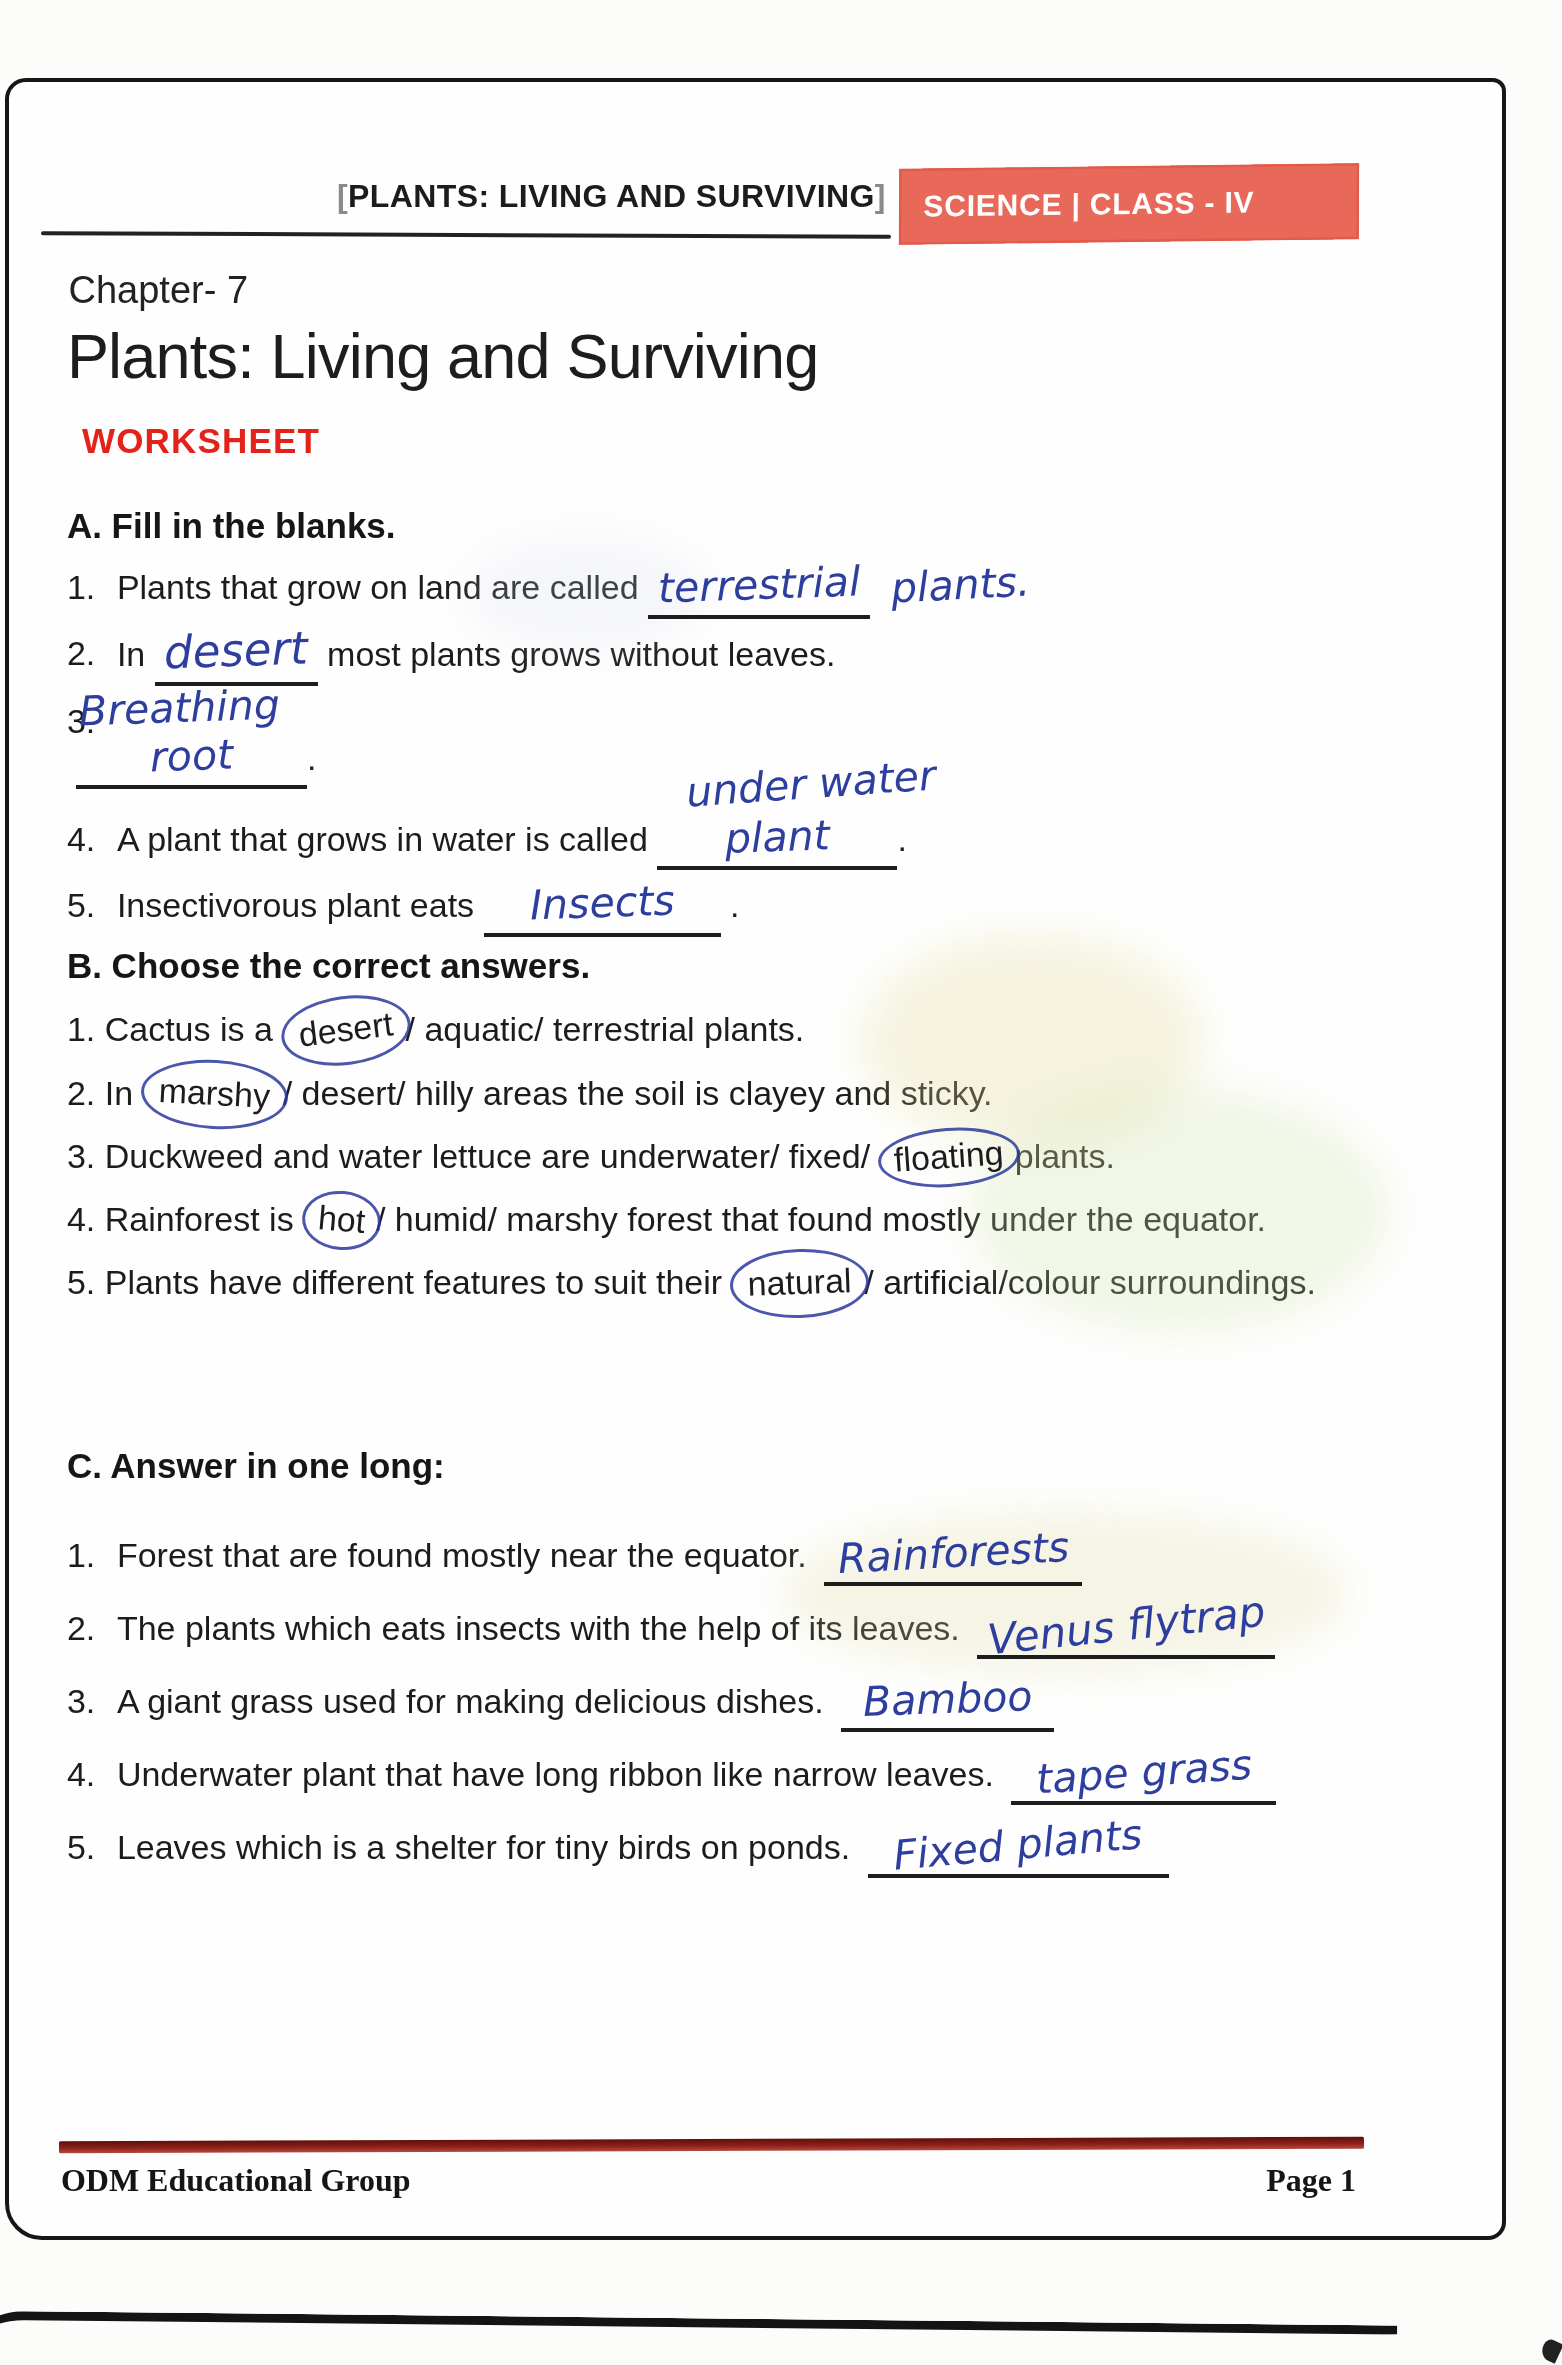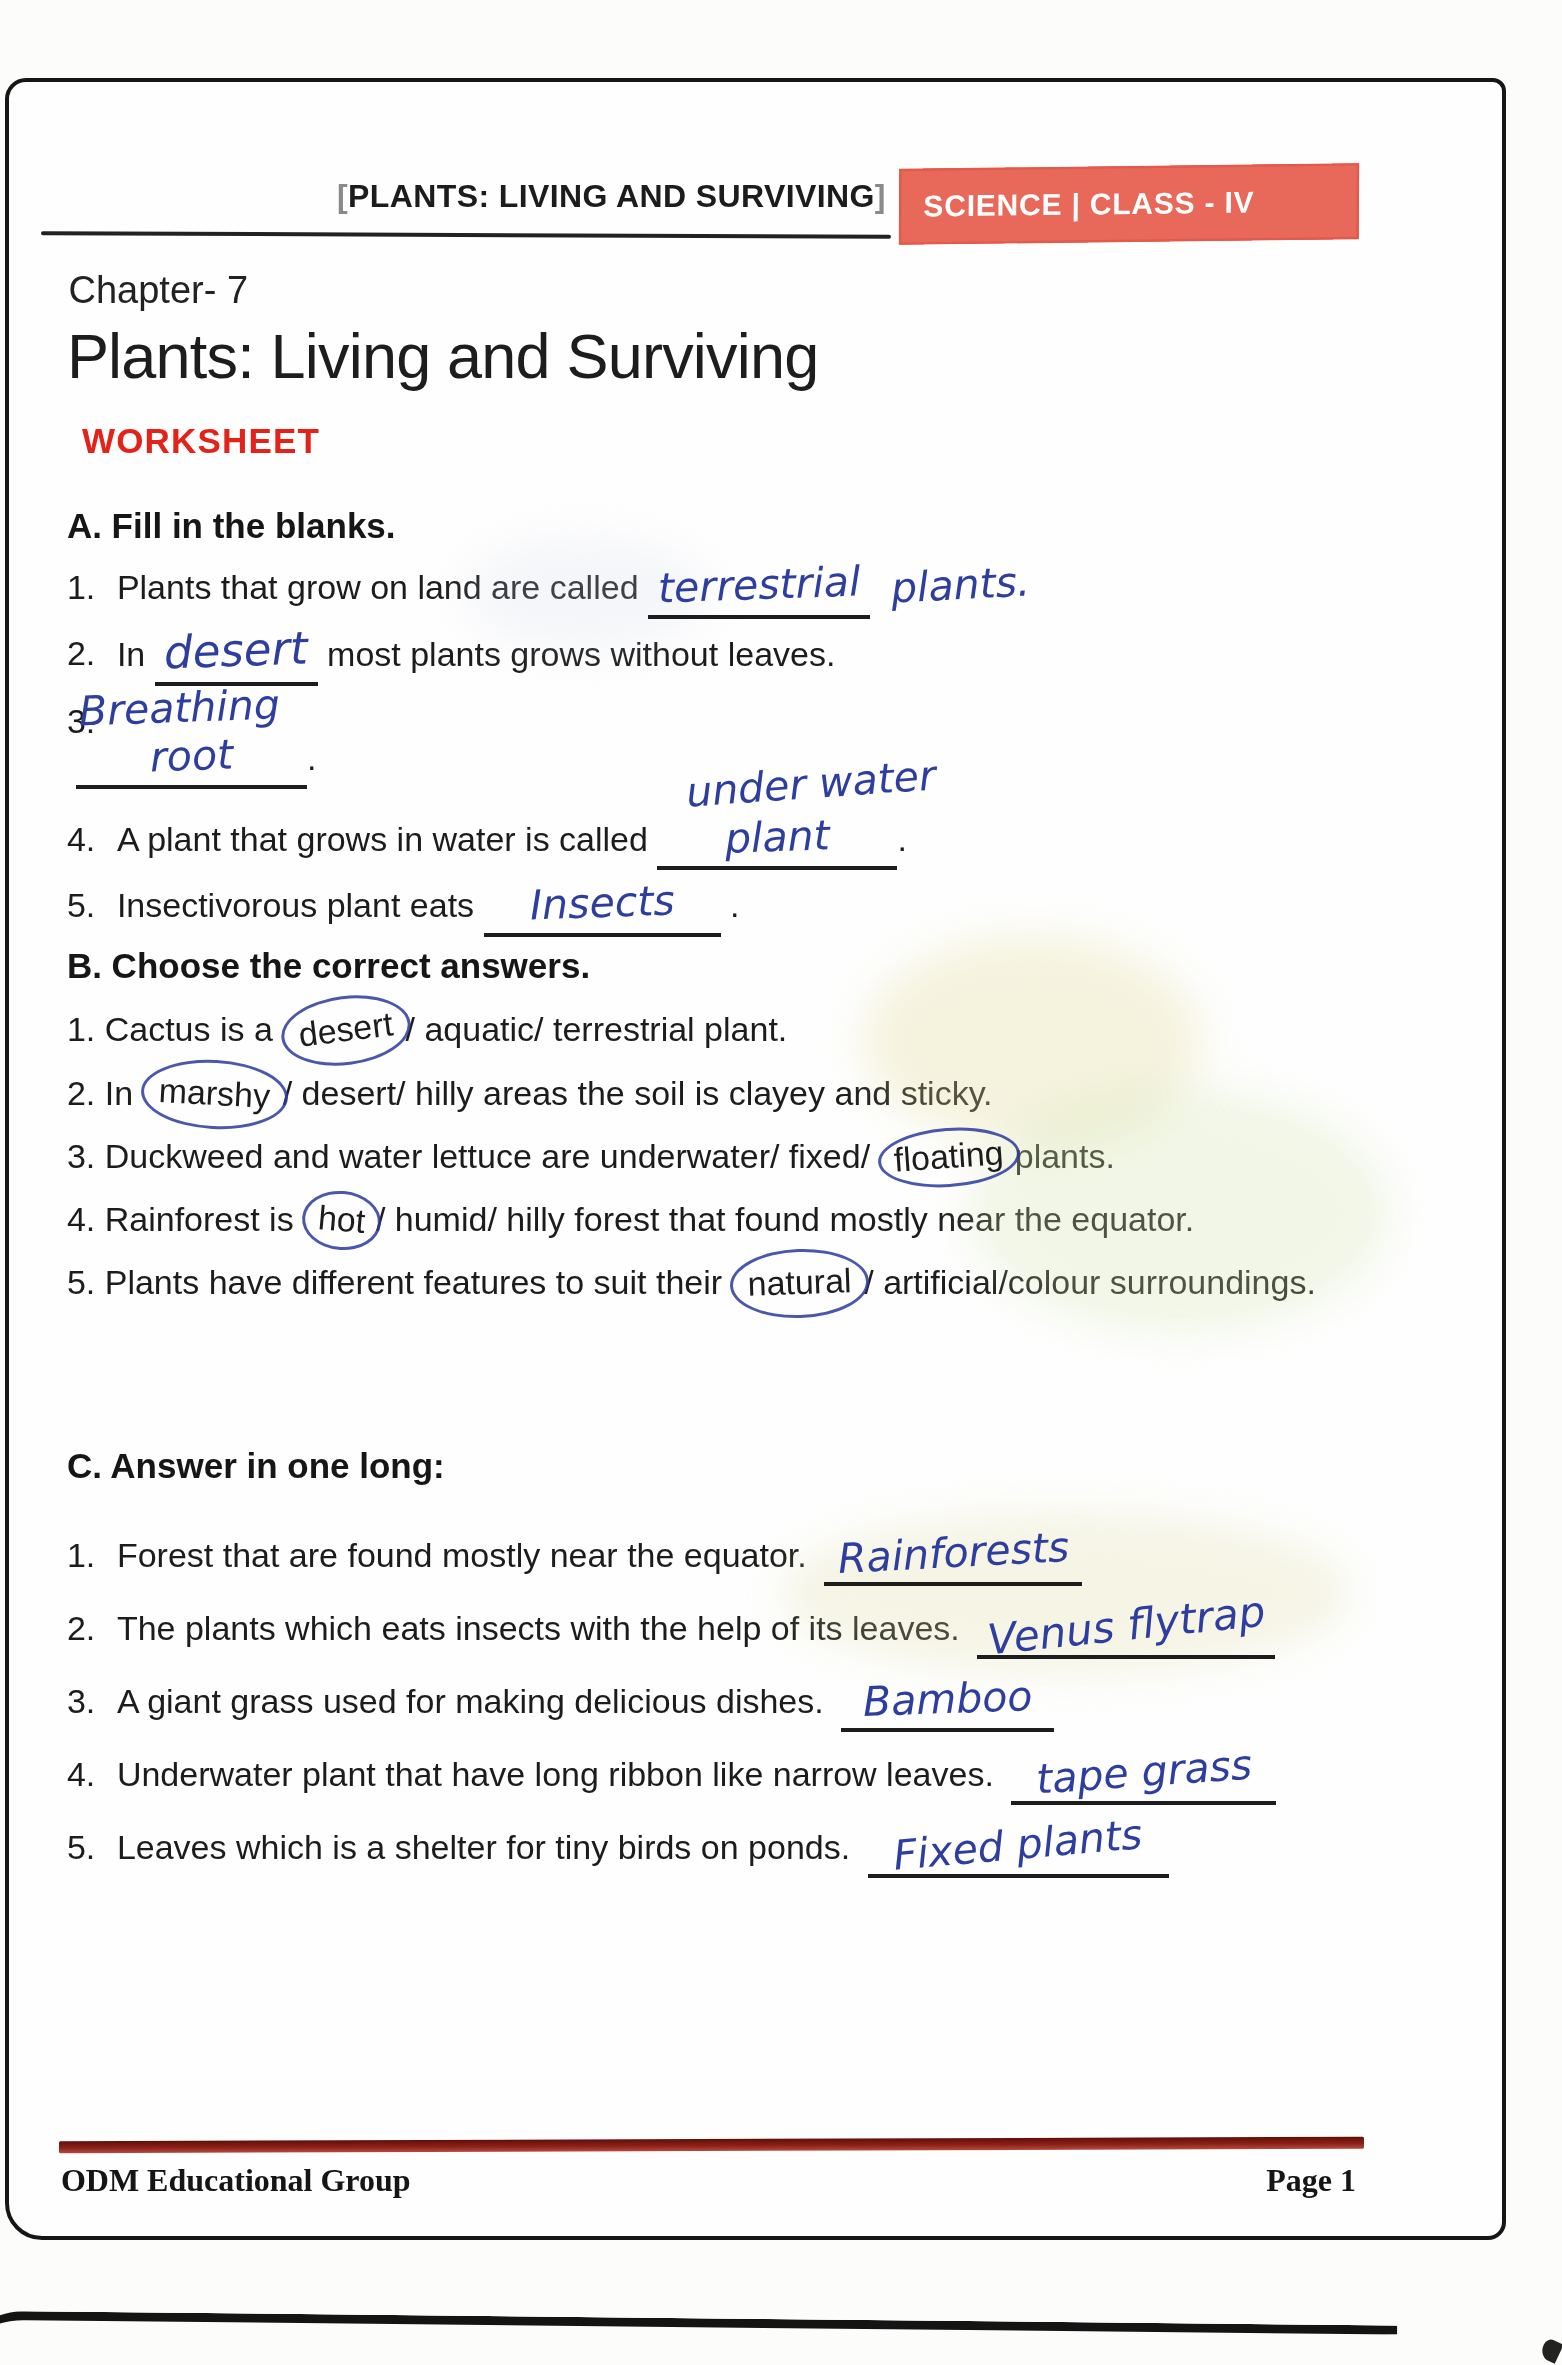--- a/index.html
+++ b/index.html
@@ -165,39 +165,39 @@
           </span>
         </div>
       </div>
 
       <div class="sec-b">
         <div class="sec-head">B. Choose the correct answers.</div>
 
         <div class="choice-item">
           <span>1.</span>
           <span>Cactus is a</span>
-          <span class="circle c-big">desert</span><span>/ aquatic/ terrestrial plant.</span>
+          <span class="circle c-big">desert</span><span>/ aquatic/ terrestrial plants.</span>
         </div>
 
         <div class="choice-item">
           <span>2.</span>
           <span>In</span>
           <span class="circle c-big" style="transform:rotate(3deg)">marshy</span><span>/ desert/ hilly areas the soil is clayey and sticky.</span>
         </div>
 
         <div class="choice-item">
           <span>3.</span>
           <span>Duckweed and water lettuce are underwater/ fixed/</span>
           <span class="circle">floating</span><span>plants.</span>
         </div>
 
         <div class="choice-item">
           <span>4.</span>
           <span>Rainforest is</span>
-          <span class="circle" style="transform:rotate(5deg)">hot</span><span>/ humid/ hilly forest that found mostly near the equator.</span>
+          <span class="circle" style="transform:rotate(5deg)">hot</span><span>/ humid/ marshy forest that found mostly under the equator.</span>
         </div>
 
         <div class="choice-item">
           <span>5.</span>
           <span>Plants have different features to suit their</span>
           <span class="circle c-big" style="transform:rotate(-2deg)">natural</span><span>/ artificial/colour surroundings.</span>
         </div>
       </div>
 
       <div class="sec-c">

